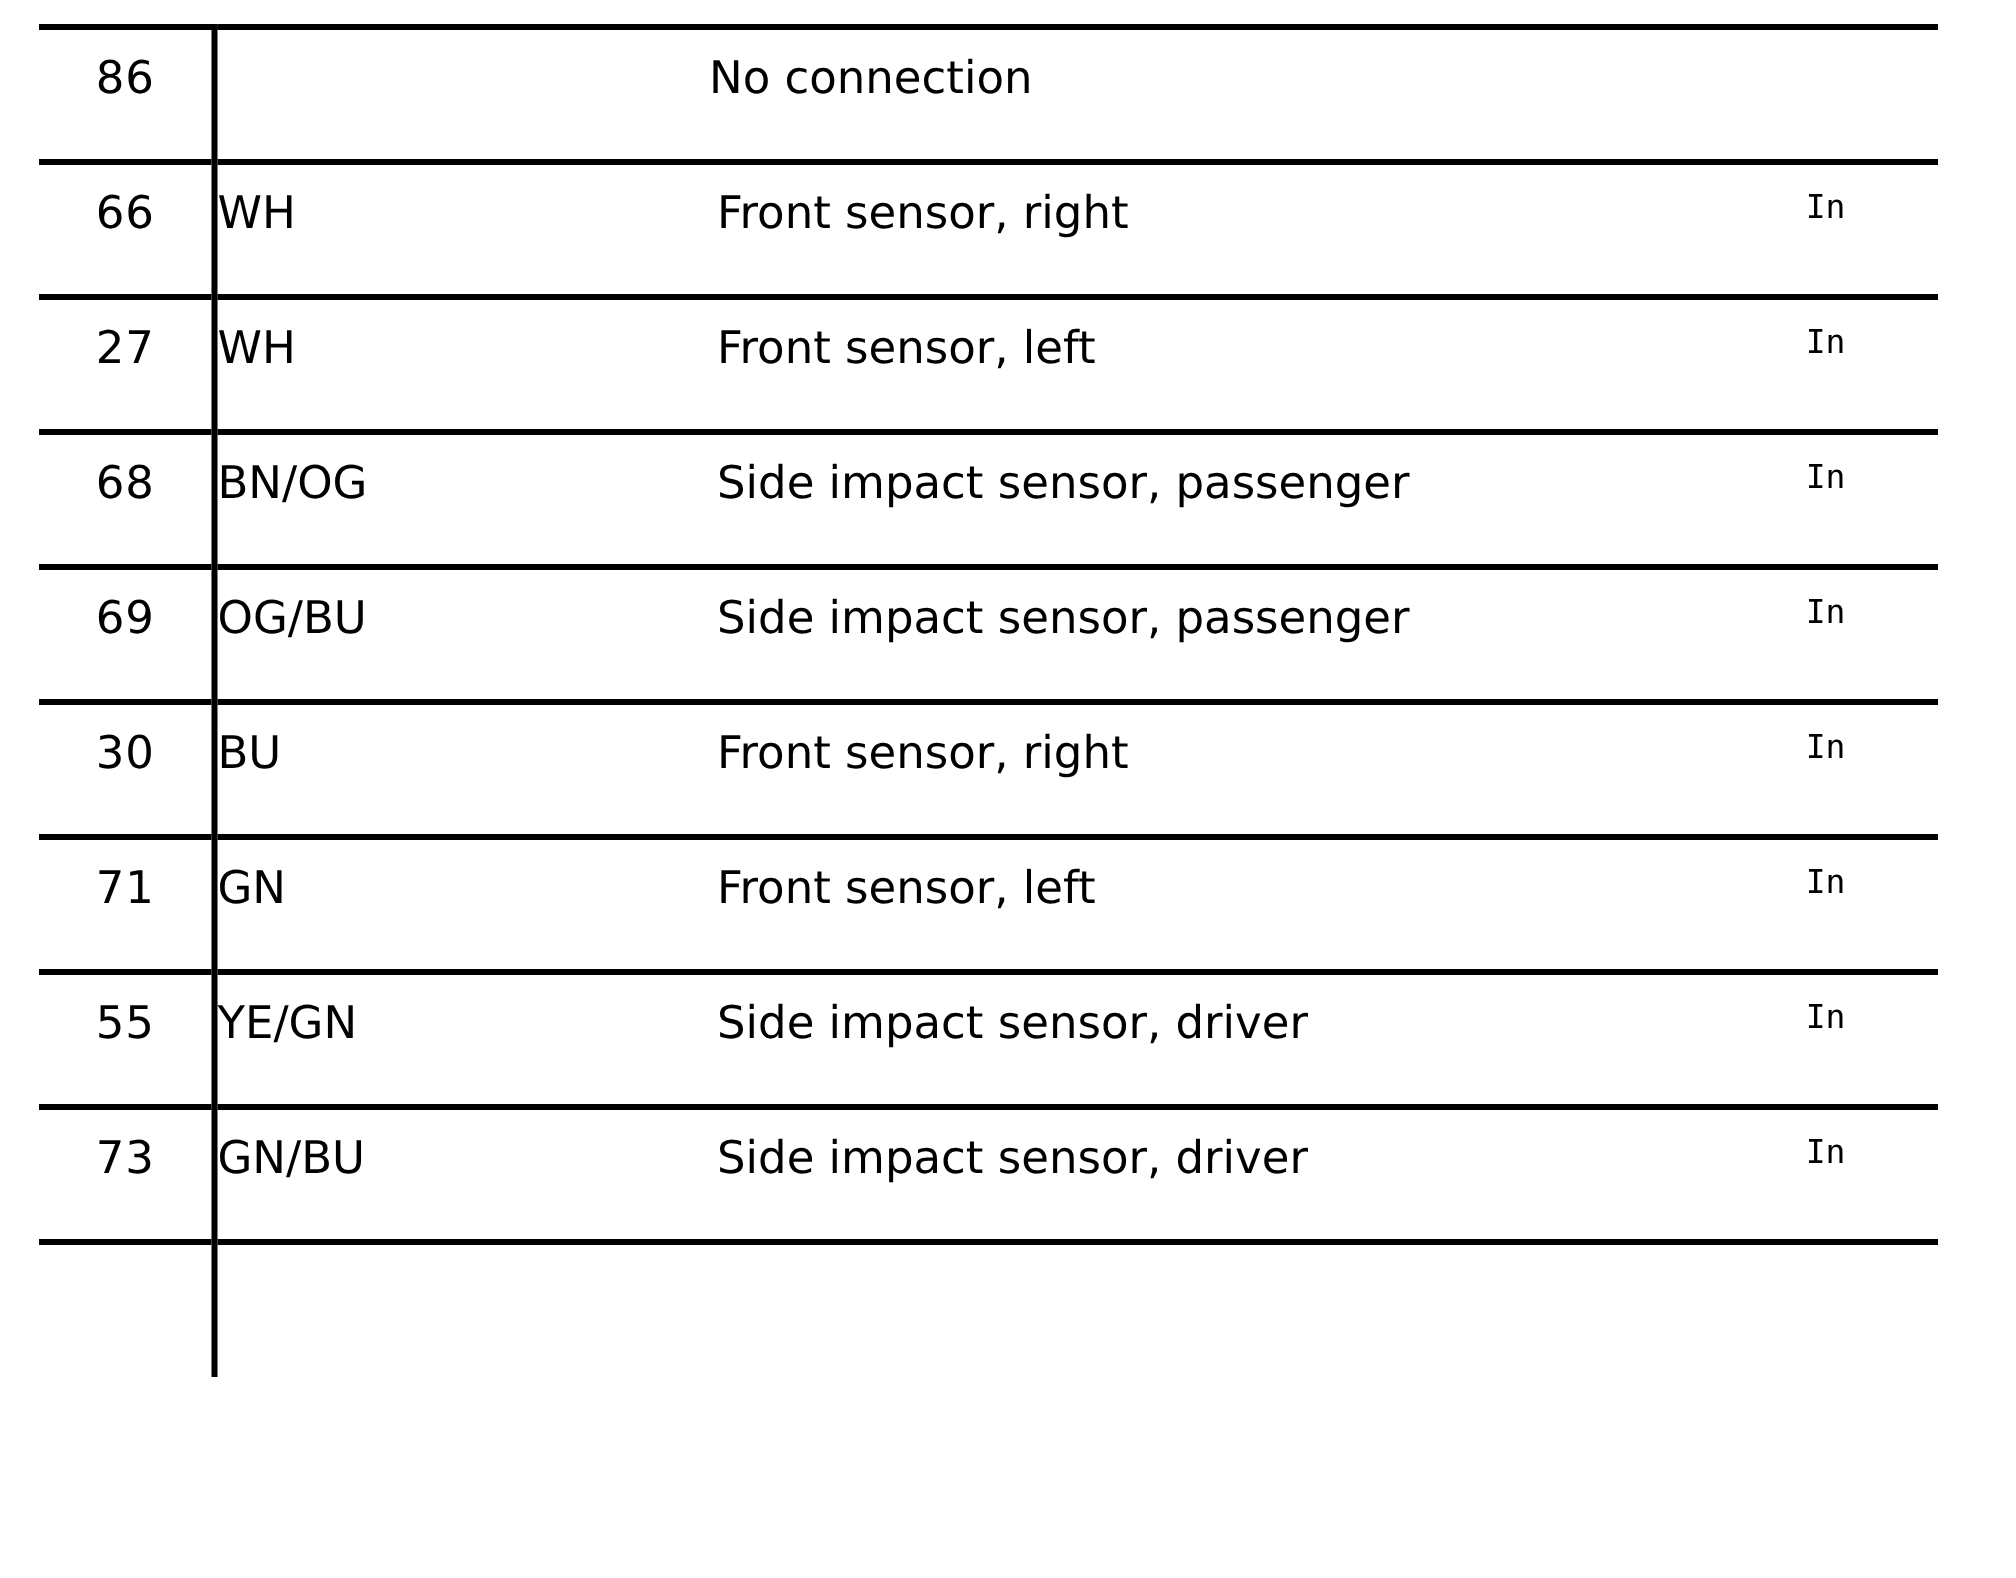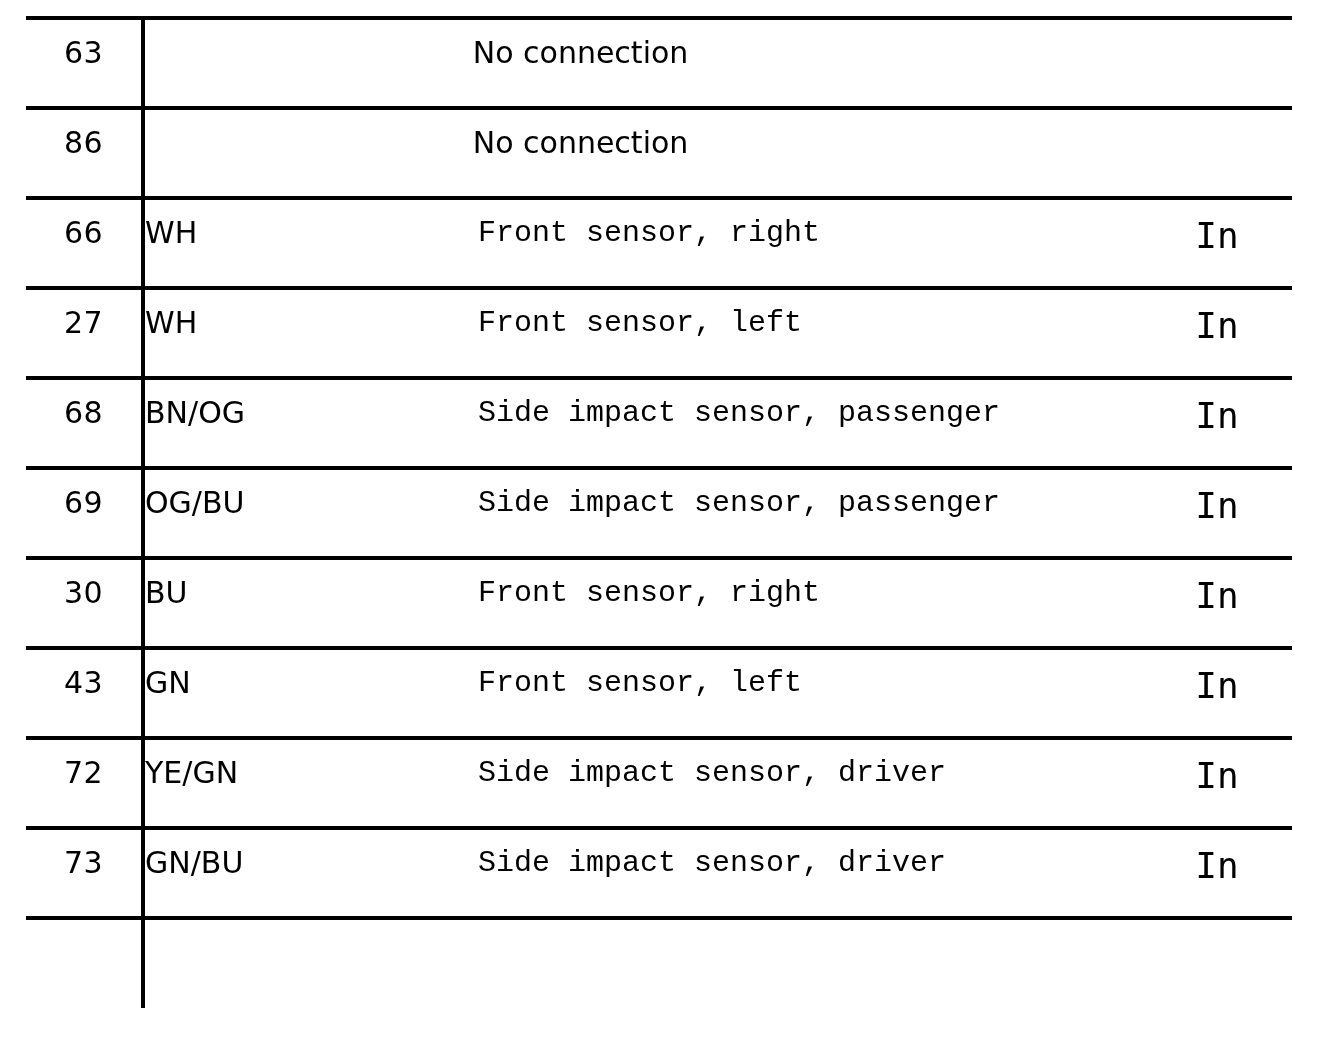--- a/index.html
+++ b/index.html
@@ -76,26 +76,25 @@
 
   .cell-wire .cell-inner {
     text-align: left;
     font-size: 30px;
   }
 
   .cell-desc .cell-inner {
     text-align: left;
     padding-left: 26px;
     font-size: 30px;
-    font-family: Liberation Mono, monospace;
   }
 
   .cell-dir .cell-inner {
     text-align: center;
-    font-size: 36px;
+    font-size: 22px;
     font-family: "DejaVu Sans Mono", monospace;
   }
 
   
   .cell-noconn .cell-inner {
     text-align: center;
     padding-left: 0;
     padding-right: 276px;
     font-size: 30px;
   }
@@ -107,38 +106,30 @@
 
   <table id="pin-table">
     <colgroup>
       <col class="col-pin">
       <col class="col-wire">
       <col class="col-desc">
       <col class="col-dir">
     </colgroup>
     <tbody id="table-body">
 
-    <tr>
-          <td class="cell-pin">
-            <div class="cell-inner">63</div>
+        <tr>
+          <td class="cell-pin">
+            <div class="cell-inner">86</div>
           </td>
           <td class="cell-noconn" colspan="3">
             <div class="cell-inner">No connection</div>
           </td>
         </tr>
         <tr>
           <td class="cell-pin">
-            <div class="cell-inner">86</div>
-          </td>
-          <td class="cell-noconn" colspan="3">
-            <div class="cell-inner">No connection</div>
-          </td>
-        </tr>
-        <tr>
-          <td class="cell-pin">
             <div class="cell-inner">66</div>
           </td>
           <td class="cell-wire">
             <div class="cell-inner">WH</div>
           </td>
           <td class="cell-desc">
             <div class="cell-inner">Front sensor, right</div>
           </td>
           <td class="cell-dir">
             <div class="cell-inner">In</div>
@@ -195,35 +186,35 @@
           </td>
           <td class="cell-desc">
             <div class="cell-inner">Front sensor, right</div>
           </td>
           <td class="cell-dir">
             <div class="cell-inner">In</div>
           </td>
         </tr>
         <tr>
           <td class="cell-pin">
-            <div class="cell-inner">43</div>
+            <div class="cell-inner">71</div>
           </td>
           <td class="cell-wire">
             <div class="cell-inner">GN</div>
           </td>
           <td class="cell-desc">
             <div class="cell-inner">Front sensor, left</div>
           </td>
           <td class="cell-dir">
             <div class="cell-inner">In</div>
           </td>
         </tr>
         <tr>
           <td class="cell-pin">
-            <div class="cell-inner">72</div>
+            <div class="cell-inner">55</div>
           </td>
           <td class="cell-wire">
             <div class="cell-inner">YE/GN</div>
           </td>
           <td class="cell-desc">
             <div class="cell-inner">Side impact sensor, driver</div>
           </td>
           <td class="cell-dir">
             <div class="cell-inner">In</div>
           </td>

